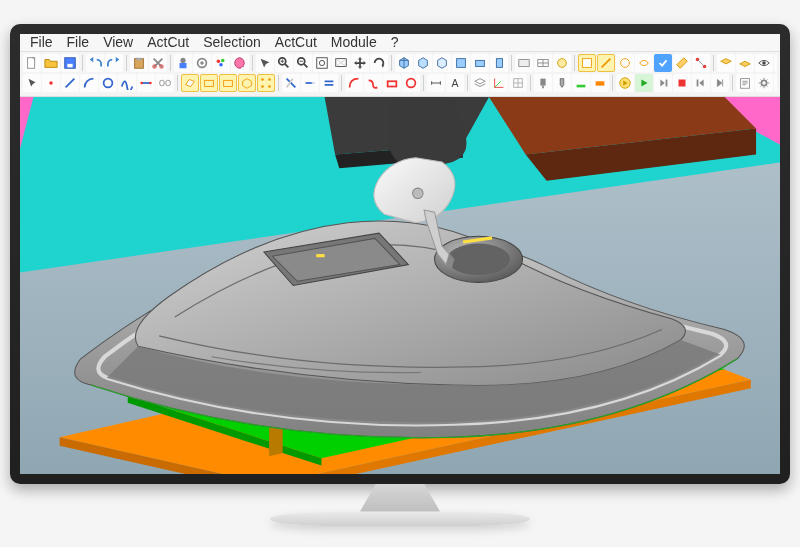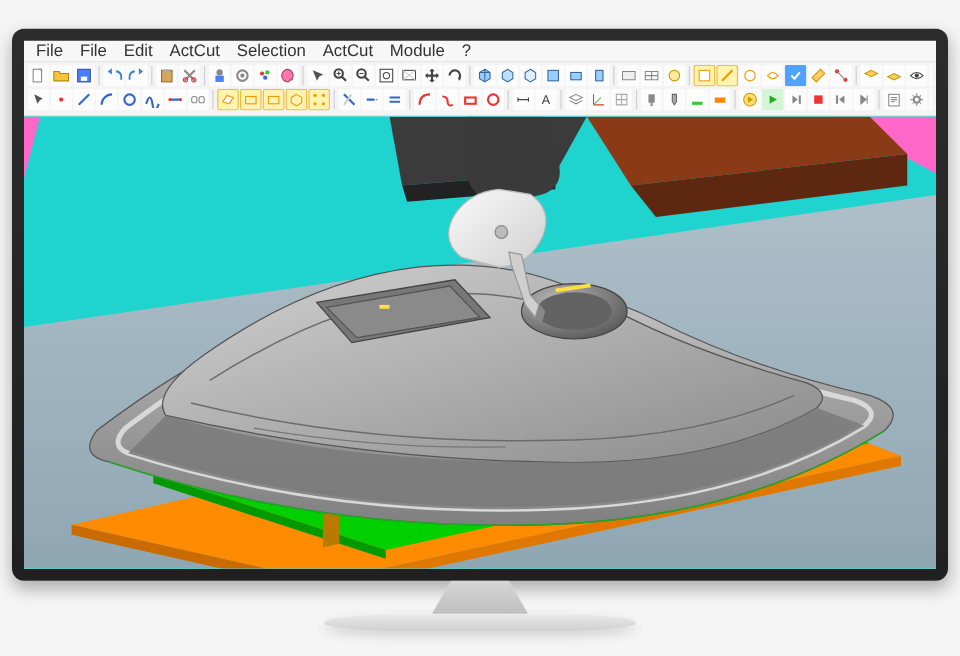--- a/index.html
+++ b/index.html
@@ -145,21 +145,21 @@
 <body>
 
 <div class="monitor">
   <div class="monitor-bezel">
     <div class="screen">
 
 
       <div class="menubar">
         <span>File</span>
         <span>File</span>
-        <span>Edit</span>
+        <span>View</span>
         <span>ActCut</span>
         <span>Selection</span>
         <span>ActCut</span>
         <span>Module</span>
         <span>?</span>
       </div>
 
       <div class="toolbars">
 
         <div class="toolrow">

